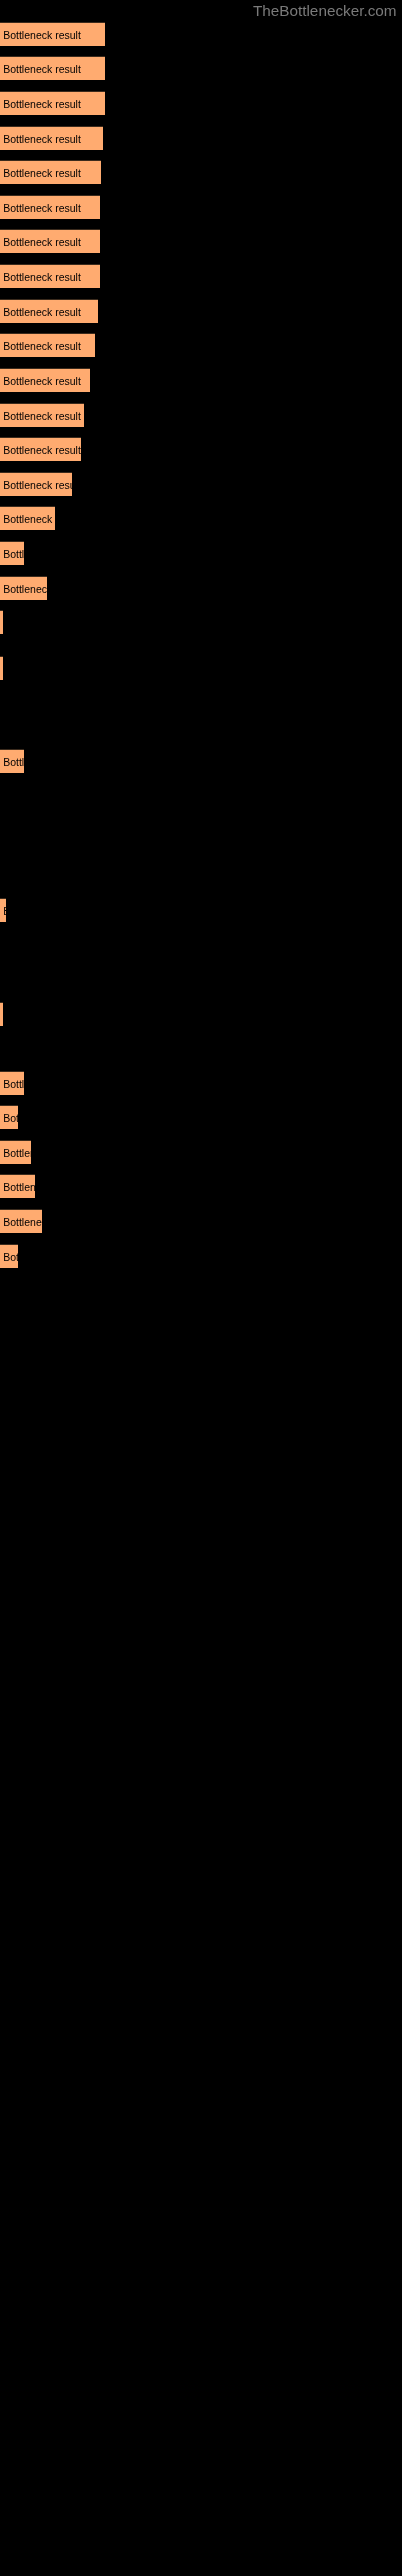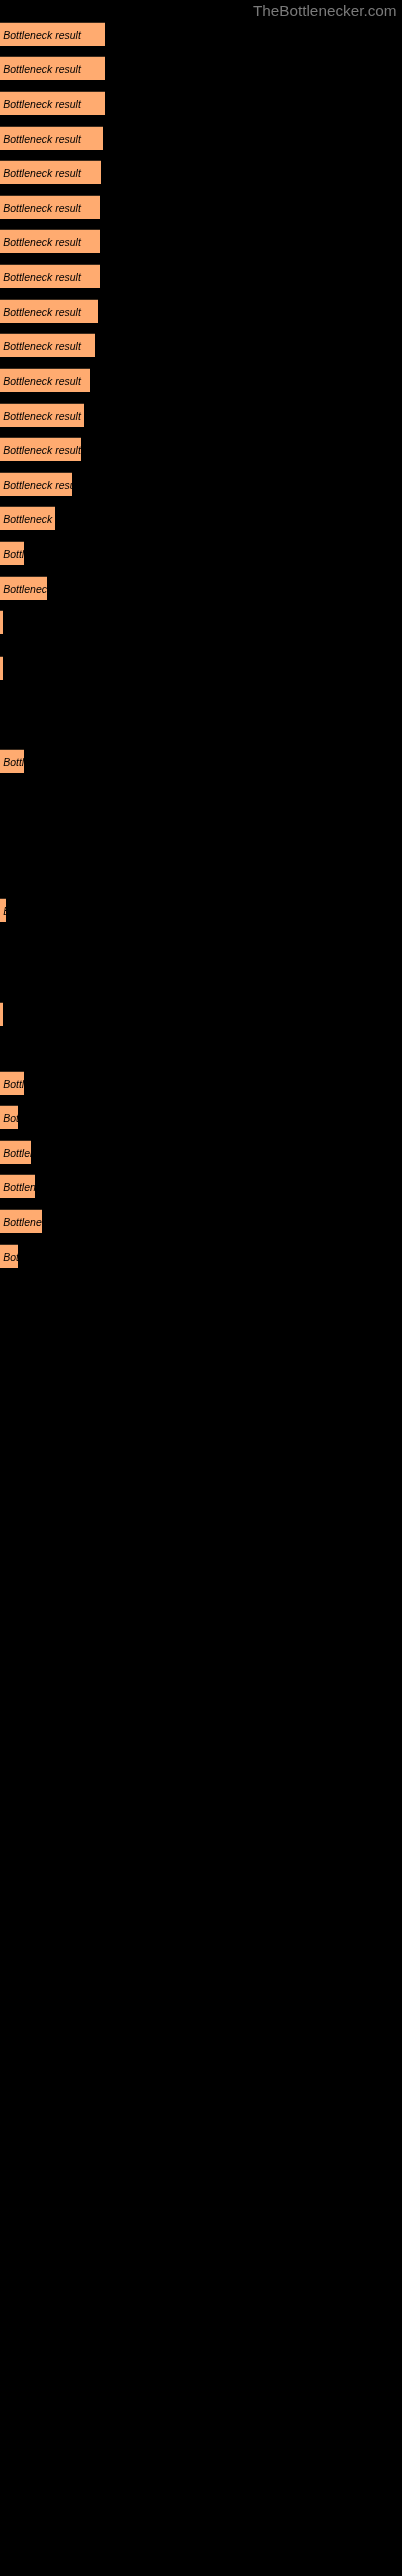--- a/index.html
+++ b/index.html
@@ -38,21 +38,20 @@
   }
   .bar {
     position: absolute;
     left: 0;
     top: 0;
     height: 100%;
     background: #ffab70;
     border-top: 0.8px solid #3a2a1c;
     box-sizing: border-box;
     overflow: hidden;
-    font-style: italic;
   }
   .bar-label {
     position: absolute;
     left: 3.2px;
     top: 50%;
     transform: translateY(-50%);
     color: #000000;
     font-size: 10.5px;
     font-family: "Liberation Sans", sans-serif;
     white-space: nowrap;

